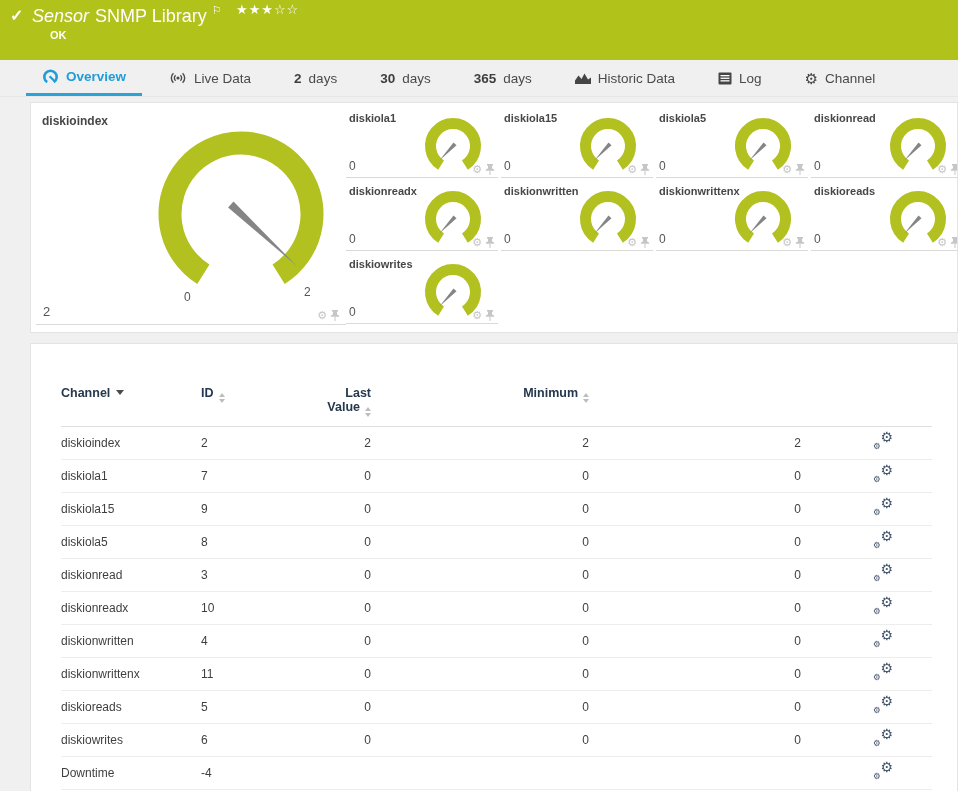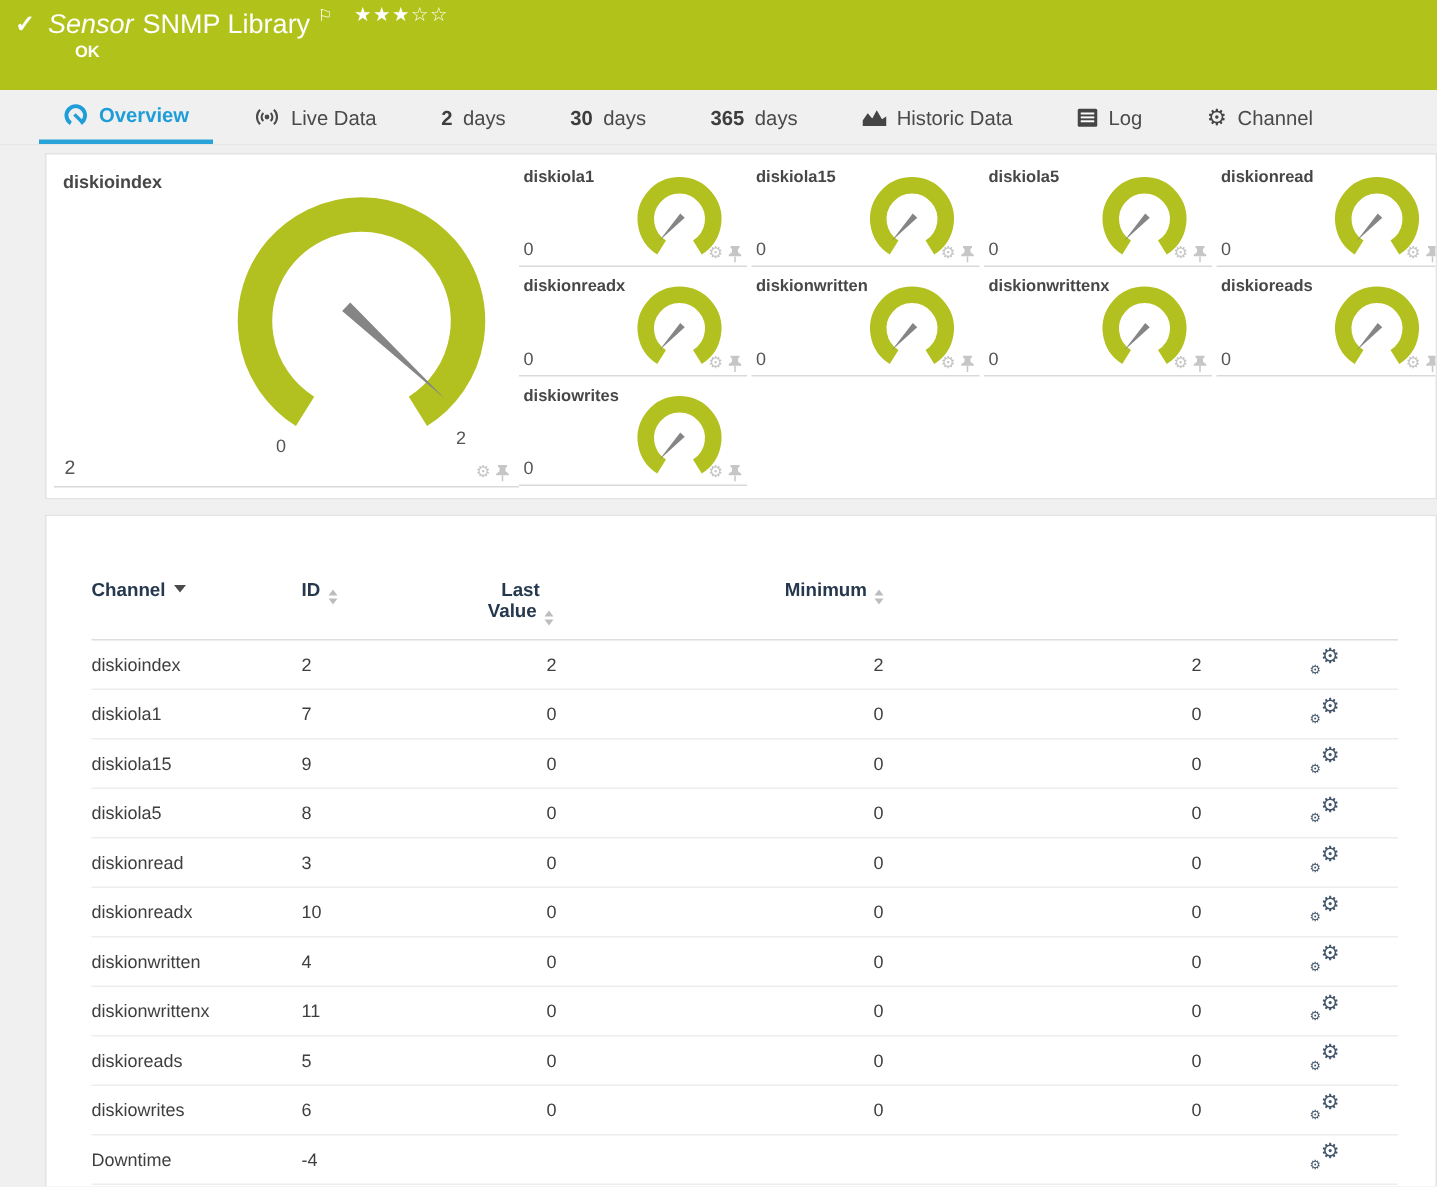--- a/index.html
+++ b/index.html
@@ -57,21 +57,21 @@
   .thead{display:flex;align-items:flex-start;border-bottom:1px solid #dedede;
          padding-bottom:9px;font-size:12.5px;font-weight:bold;color:#25384e;}
   .trow{display:flex;align-items:center;height:33px;border-bottom:1px solid #ededed;
         font-size:12px;color:#3f3f3f;}
   .c-channel{width:140px;text-align:left;}
   .c-id{width:72px;}
   .c-last{width:98px;text-align:right;}
   .c-min{width:218px;text-align:right;}
   .c-max{width:212px;text-align:right;}
   .c-icon{flex:1;padding-left:72px;}
-  .th-wrap{display:inline-block;max-width:48px;text-align:center;vertical-align:top;}
+  .th-wrap{display:inline-block;max-width:48px;vertical-align:top;}
   .sort{display:inline-flex;flex-direction:column;gap:2px;margin-left:5px;vertical-align:0px;}
   .sort .up{width:0;height:0;border-left:3.5px solid transparent;border-right:3.5px solid transparent;
             border-bottom:4px solid #bdbdbd;}
   .sort .down{width:0;height:0;border-left:3.5px solid transparent;border-right:3.5px solid transparent;
               border-top:4px solid #bdbdbd;}
   .tri-down{display:inline-block;width:0;height:0;margin-left:6px;vertical-align:2px;
             border-left:4.5px solid transparent;border-right:4.5px solid transparent;
             border-top:5px solid #4b4b4b;}
   .dgear{position:relative;display:inline-block;width:20px;height:18px;color:#44566b;cursor:pointer;}
   .dgear .g1{position:absolute;right:0;top:-3px;font-size:14px;line-height:1;}

